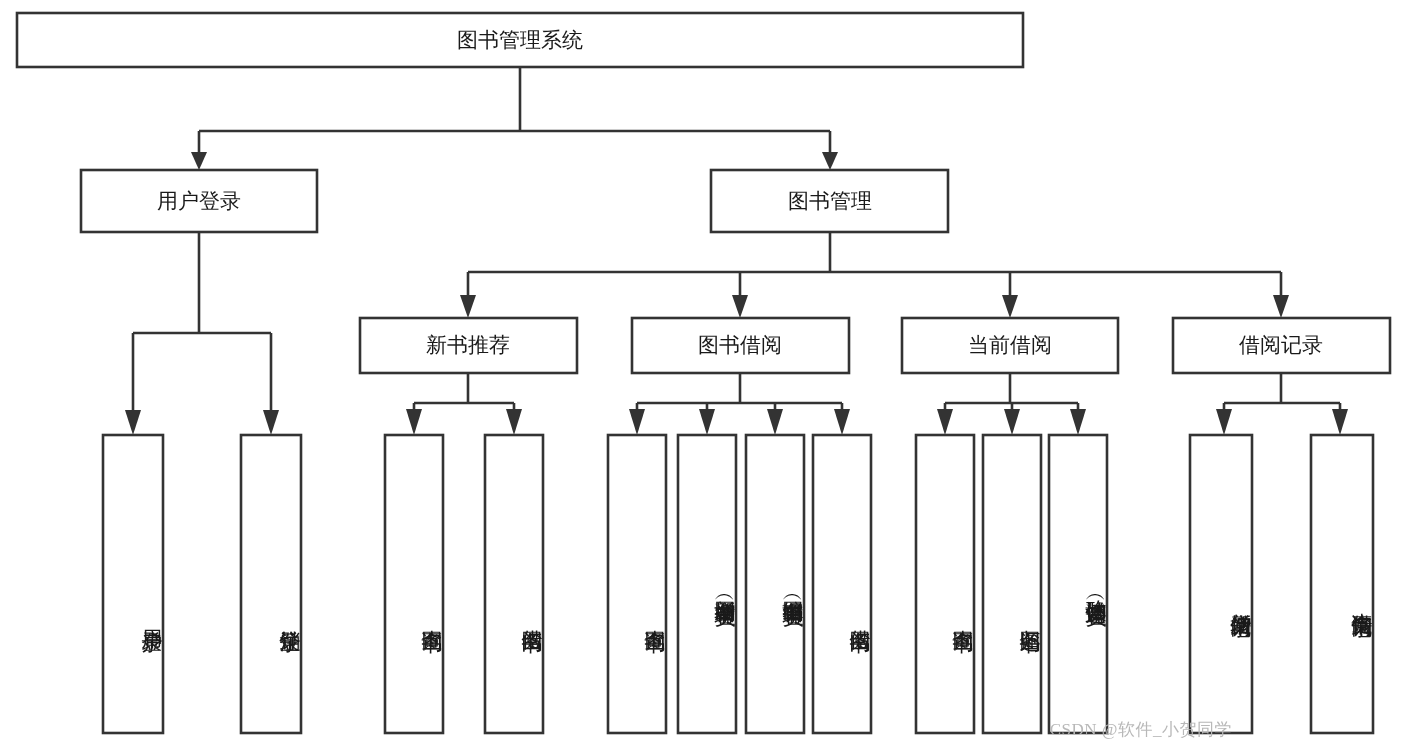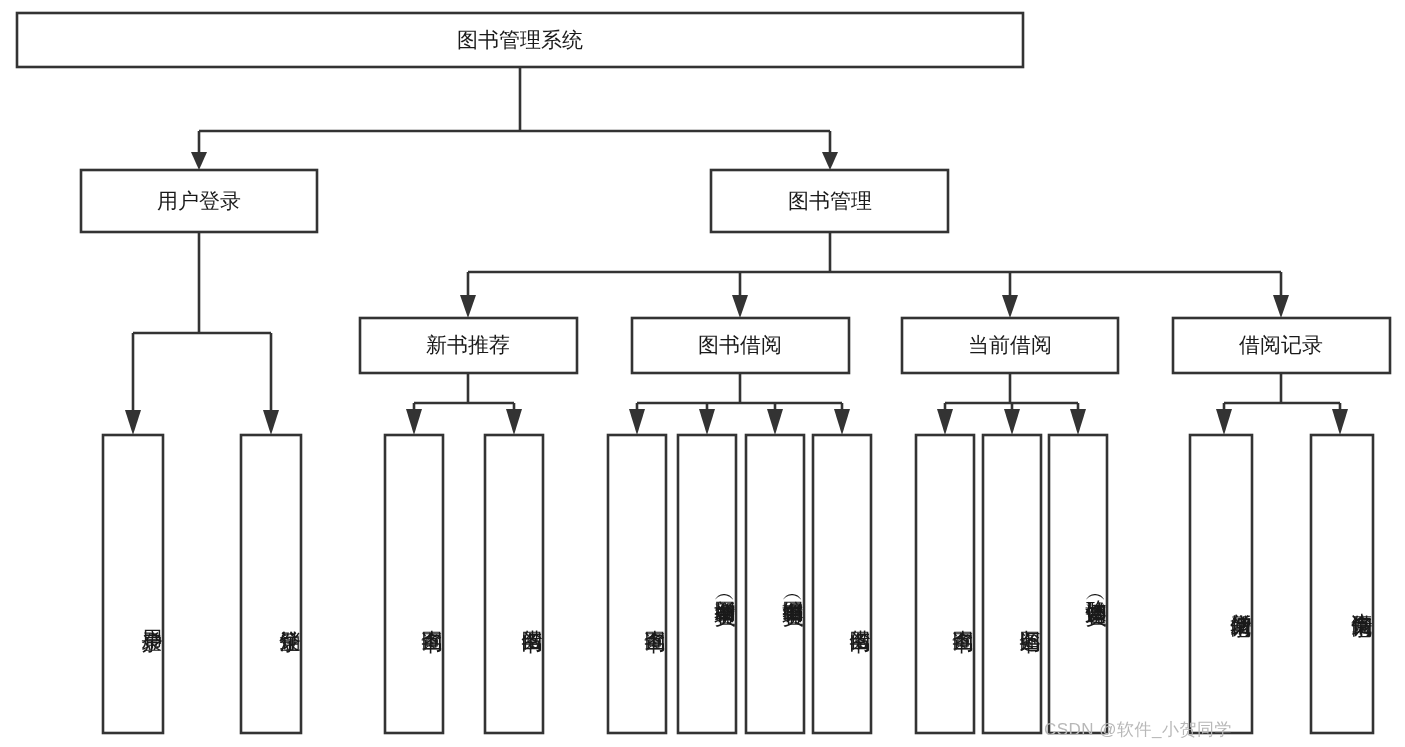--- a/index.html
+++ b/index.html
@@ -61,21 +61,21 @@
     display: flex;
     align-items: flex-start;
     justify-content: center;
     white-space: nowrap;
     pointer-events: none;
   }
   .watermark {
     position: absolute;
     right: 10px;
     bottom: 6px;
-    font-family: Liberation Sans, sans-serif;
+    font-family: Liberation Serif, serif;
     font-size: 17px;
     color: #b8b8b8;
     white-space: nowrap;
     letter-spacing: 0.5px;
   }
 </style>
 </head>
 <body>
 
 <div id="diagram-root">

